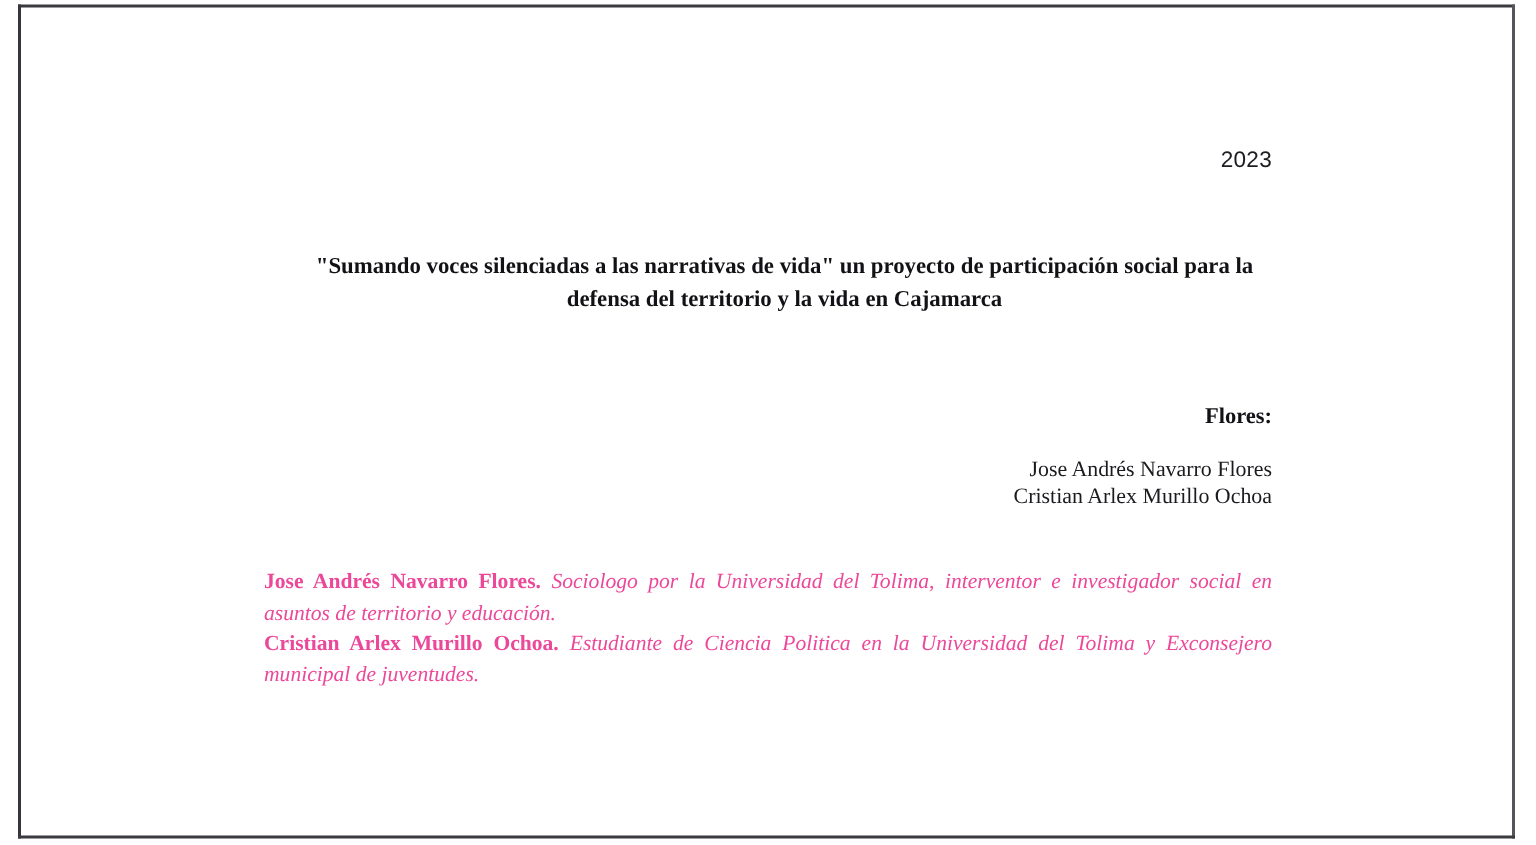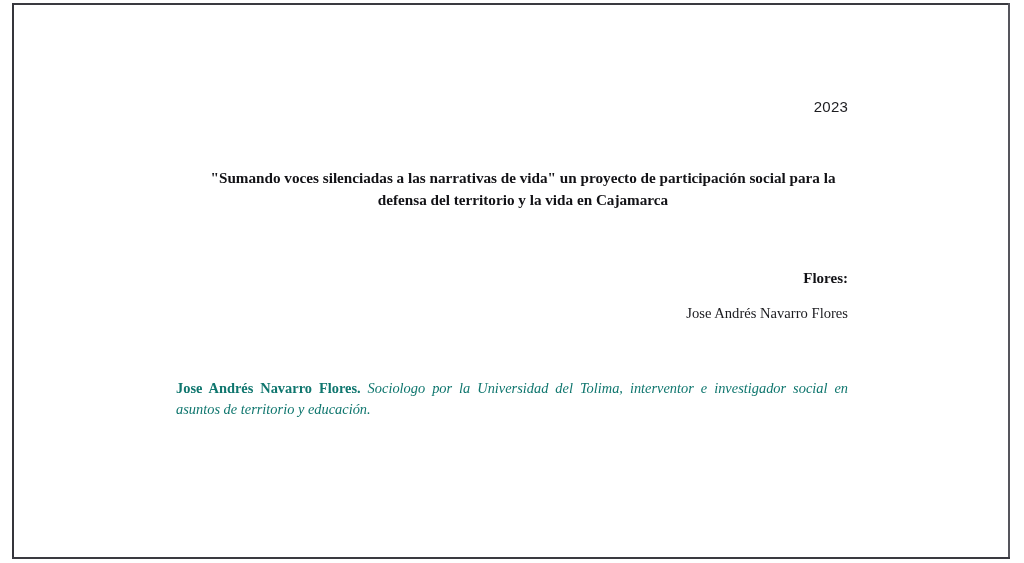--- a/index.html
+++ b/index.html
@@ -108,21 +108,21 @@
   .bios {
     position: absolute;
     top: 378px;
     left: 0;
     width: 672px;
   }
   .bio {
     text-align: justify;
     font-size: 14.4px;
     line-height: 20.5px;
-    color: #0f766e;
+    color: #ec4899;
     margin: 0;
   }
   .bio .name {
     font-weight: bold;
     font-style: normal;
   }
   .bio .desc {
     font-style: italic;
   }
 </style>
@@ -142,22 +142,26 @@
 
     <div class="doc-title">
       <span>"Sumando voces silenciadas a las narrativas de vida" un proyecto de participación</span>
       <span>social para la defensa del territorio y la vida en Cajamarca</span>
     </div>
 
     <div class="authors-label">Flores:</div>
 
     <div class="authors-list">
       <div>Jose Andrés Navarro Flores</div>
+      <div>Cristian Arlex Murillo Ochoa</div>
     </div>
 
     <div class="bios">
       <p class="bio">
         <span class="name">Jose Andrés Navarro Flores</span><span class="name">.</span><span class="desc"> Sociologo por la Universidad del Tolima, interventor e investigador social en asuntos de territorio y educación.</span>
+      </p>
+      <p class="bio">
+        <span class="name">Cristian Arlex Murillo Ochoa.</span><span class="name"></span><span class="desc"> Estudiante de Ciencia Politica en la Universidad del Tolima y Exconsejero municipal de juventudes.</span>
       </p>
     </div>
 
   </div>
 </div>
 
 </body></html>

